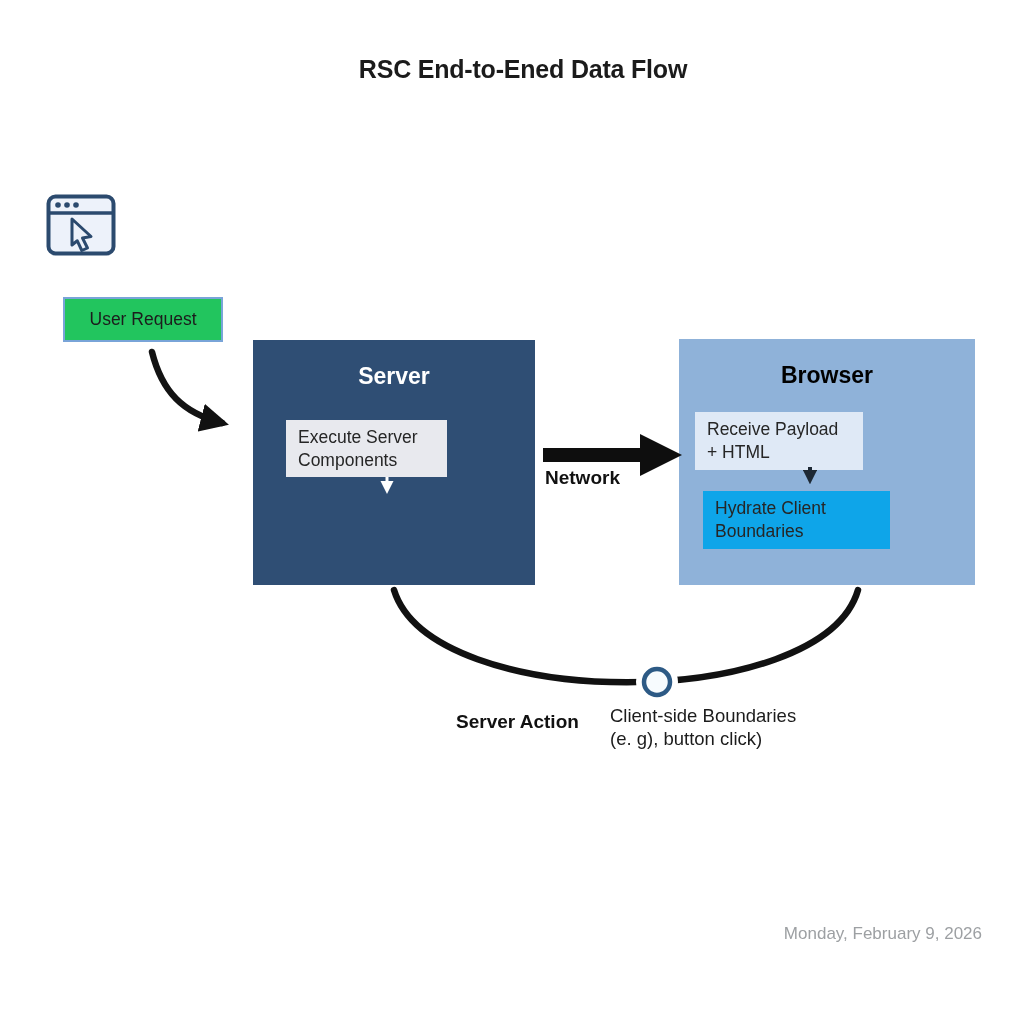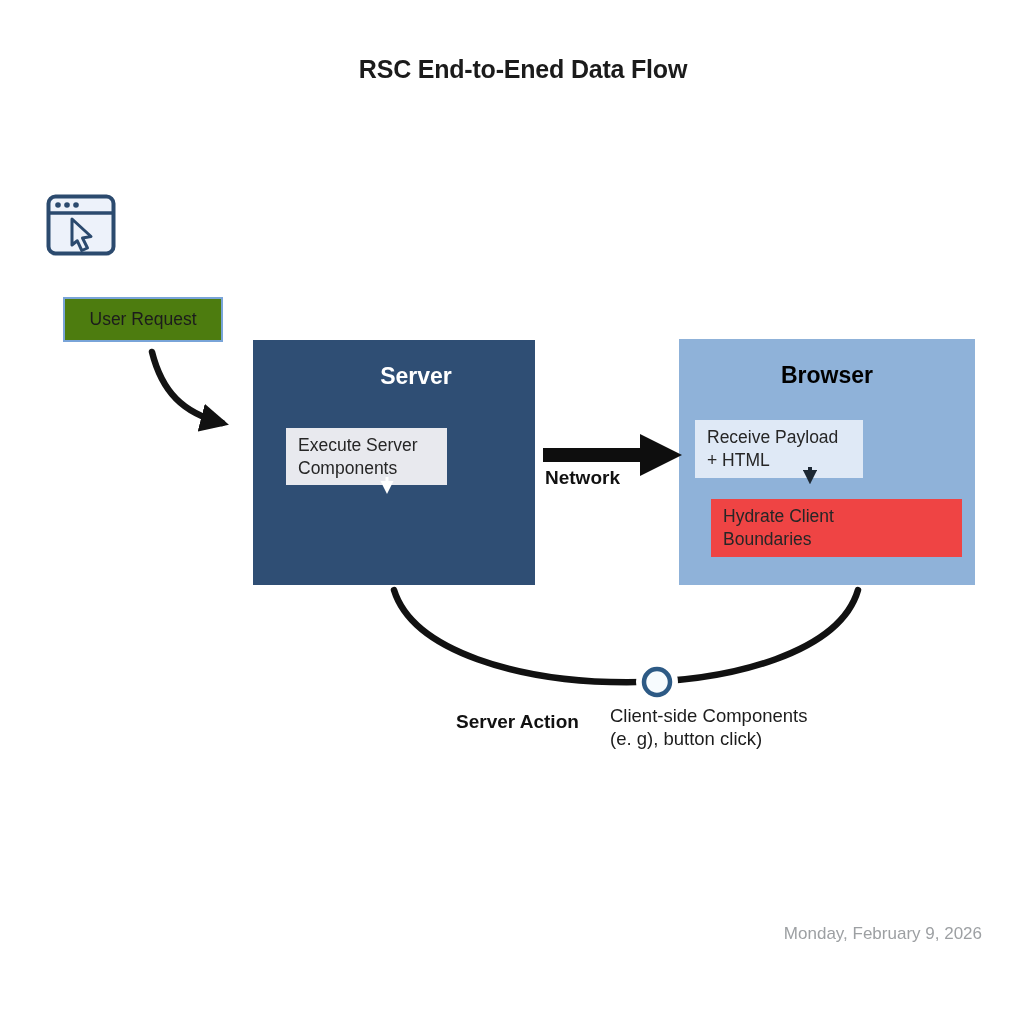--- a/index.html
+++ b/index.html
@@ -7,41 +7,41 @@
     position:relative;width:1024px;height:1024px;background:#ffffff;overflow:hidden;
     font-family:"Liberation Sans",sans-serif;color:#1d1d1d;
   }
   .page-title{
     position:absolute;top:44px;left:0;width:1024px;text-align:center;margin:11px;
     font-size:25px;font-weight:700;letter-spacing:-0.2px;color:#1b1b1b;
   }
   .browser-icon{position:absolute;left:46px;top:194px;}
   .user-request{
     position:absolute;left:63px;top:297px;width:160px;height:45px;
-    background:#4d7c0f;border:2px solid #79a4d8;box-sizing:border-box;
+    background:#22c55e;border:2px solid #79a4d8;box-sizing:border-box;
     display:flex;align-items:center;justify-content:center;
     font-size:17.5px;color:#1c1c1c;
   }
   .node{position:absolute;box-sizing:border-box;}
   .node-server{left:253px;top:340px;width:282px;height:245px;background:#2f4e74;}
   .node-browser{left:679px;top:339px;width:296px;height:246px;background:#8fb2d9;}
   .node-title{
     position:absolute;top:23px;left:0;width:100%;text-align:center;
     font-size:23px;font-weight:700;
   }
-  .node-server .node-title{color:#ffffff;padding-left:22px;}
+  .node-server .node-title{color:#ffffff;}
   .node-browser .node-title{color:#000000;}
   .step{
     position:absolute;box-sizing:border-box;font-size:17.5px;line-height:1.3;color:#262626;
-    padding:6px 10px 0 12px;white-space:pre-line;margin-top:8px;
+    padding:6px 10px 0 12px;white-space:pre-line;
   }
   .srv-step1{left:33px;top:80px;width:161px;height:57px;background:#e8e9ee;}
   .srv-step2{left:33px;top:163px;width:216px;height:58px;background:#e7e8ed;}
   .brw-step1{left:16px;top:73px;width:168px;height:58px;background:#dfe9f6;}
-  .brw-step2{left:32px;top:152px;width:251px;height:58px;background:#ef4444;}
+  .brw-step2{left:24px;top:152px;width:187px;height:58px;background:#0ea5e9;}
   .lbl{position:absolute;white-space:nowrap;}
   .lbl-network{left:545px;top:467px;width:120px;text-align:left;font-size:19px;font-weight:700;color:#111;}
   .lbl-server-action{left:456px;top:711px;font-size:19px;font-weight:700;color:#111;}
   .lbl-client{
     left:610px;top:704px;font-size:18.5px;font-weight:400;color:#1c1c1c;line-height:1.26;
     white-space:normal;width:210px;
   }
   .lbl-client span{display:block;}
   .footer-date{
     position:absolute;right:42px;top:924px;font-size:17px;color:#9da0a3;
@@ -78,21 +78,21 @@
     <div class="node-title">Browser</div>
     <div class="step brw-step1">Receive Payload
 + HTML</div>
     <div class="step brw-step2">Hydrate Client
 Boundaries</div>
   </div>
 
   <div class="lbl lbl-network">Network</div>
   <div class="lbl lbl-server-action">Server Action</div>
   <div class="lbl lbl-client">
-    <span>Client-side Components</span>
+    <span>Client-side Boundaries</span>
     <span>(e. g), button click)</span>
   </div>
 
   <div class="footer-date">Monday, February 9, 2026</div>
 
   <svg class="overlay" width="1024" height="1024" viewBox="0 0 1024 1024" aria-hidden="true">
     <defs>
       <marker id="mBlack" viewBox="0 0 10 10" refX="7.5" refY="5" markerWidth="4.4" markerHeight="4.4" orient="auto-start-reverse">
         <path d="M0 0 L10 5 L0 10 z" fill="#111111"></path>
       </marker>

